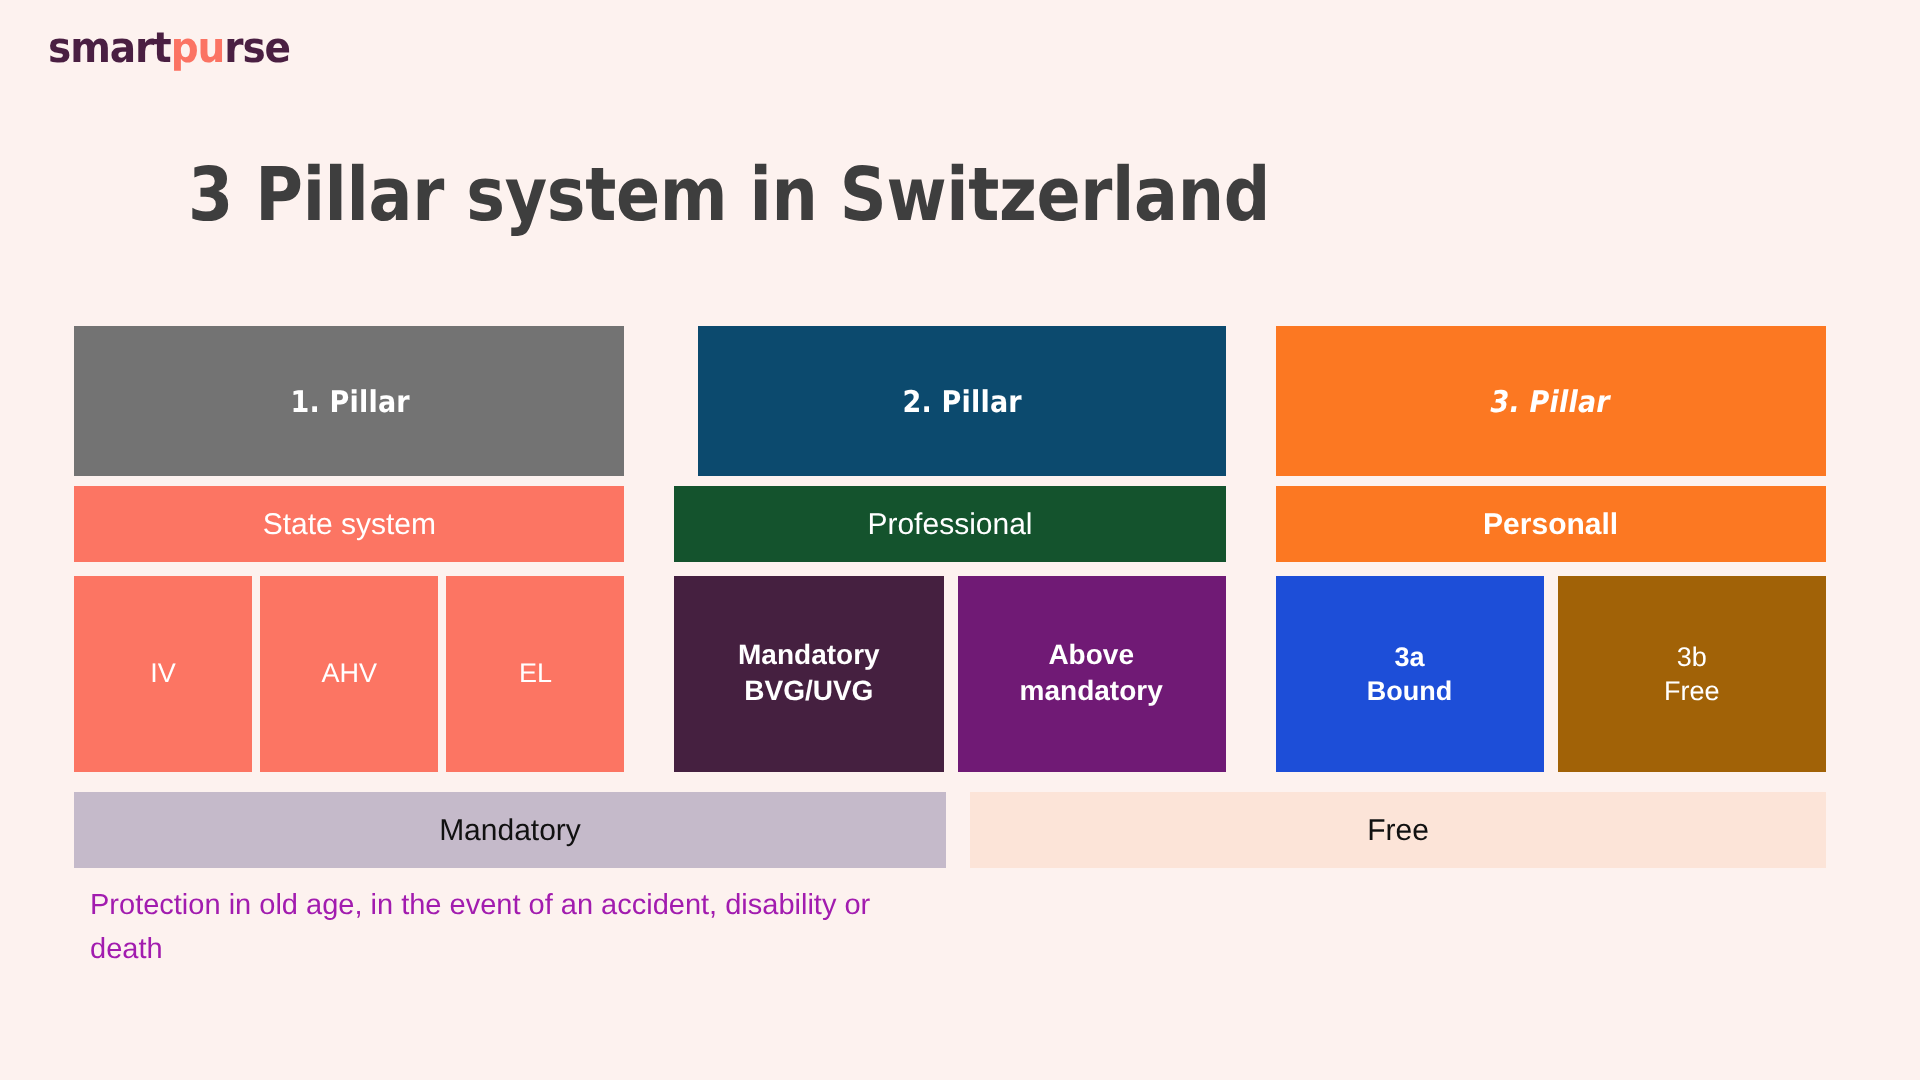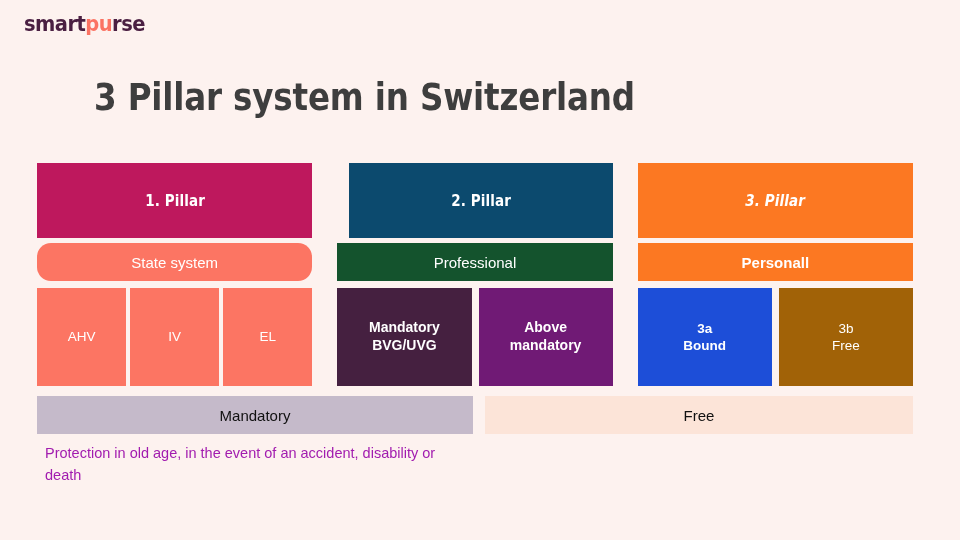--- a/index.html
+++ b/index.html
@@ -140,35 +140,35 @@
 <body style="background: rgb(253, 242, 239);">
 
 <div id="brand-logo">
   <span style="color: rgb(74, 31, 66);">smart</span><span style="color: rgb(251, 115, 99);">pu</span><span style="color: rgb(74, 31, 66);">rse</span>
 </div>
 
 <div id="page-title" style="color: rgb(62, 62, 62);">3 Pillar system in Switzerland</div>
 
 <div id="pillar-grid">
     <div class="pillar-col">
-      <div class="pillar-header" style="background: #be185d; text-align: center;">
+      <div class="pillar-header" style="background: #737373; text-align: center;">
         <span>1. Pillar</span>
       </div>
-      <div class="pillar-subtitle" style="background: rgb(252, 117, 99); border-radius: 14px;">
+      <div class="pillar-subtitle" style="background: rgb(252, 117, 99);">
         <span>State system</span>
       </div>
       <div class="pillar-items">
         <div class="pillar-item" style="background: rgb(252, 117, 99);">
           <div>
+            <div>IV</div>
+          </div>
+        </div>
+        <div class="pillar-item" style="background: rgb(252, 117, 99);">
+          <div>
             <div>AHV</div>
-          </div>
-        </div>
-        <div class="pillar-item" style="background: rgb(252, 117, 99);">
-          <div>
-            <div>IV</div>
           </div>
         </div>
         <div class="pillar-item" style="background: rgb(252, 117, 99);">
           <div>
             <div>EL</div>
           </div>
         </div>
       </div>
     </div>
     <div class="pillar-col">

